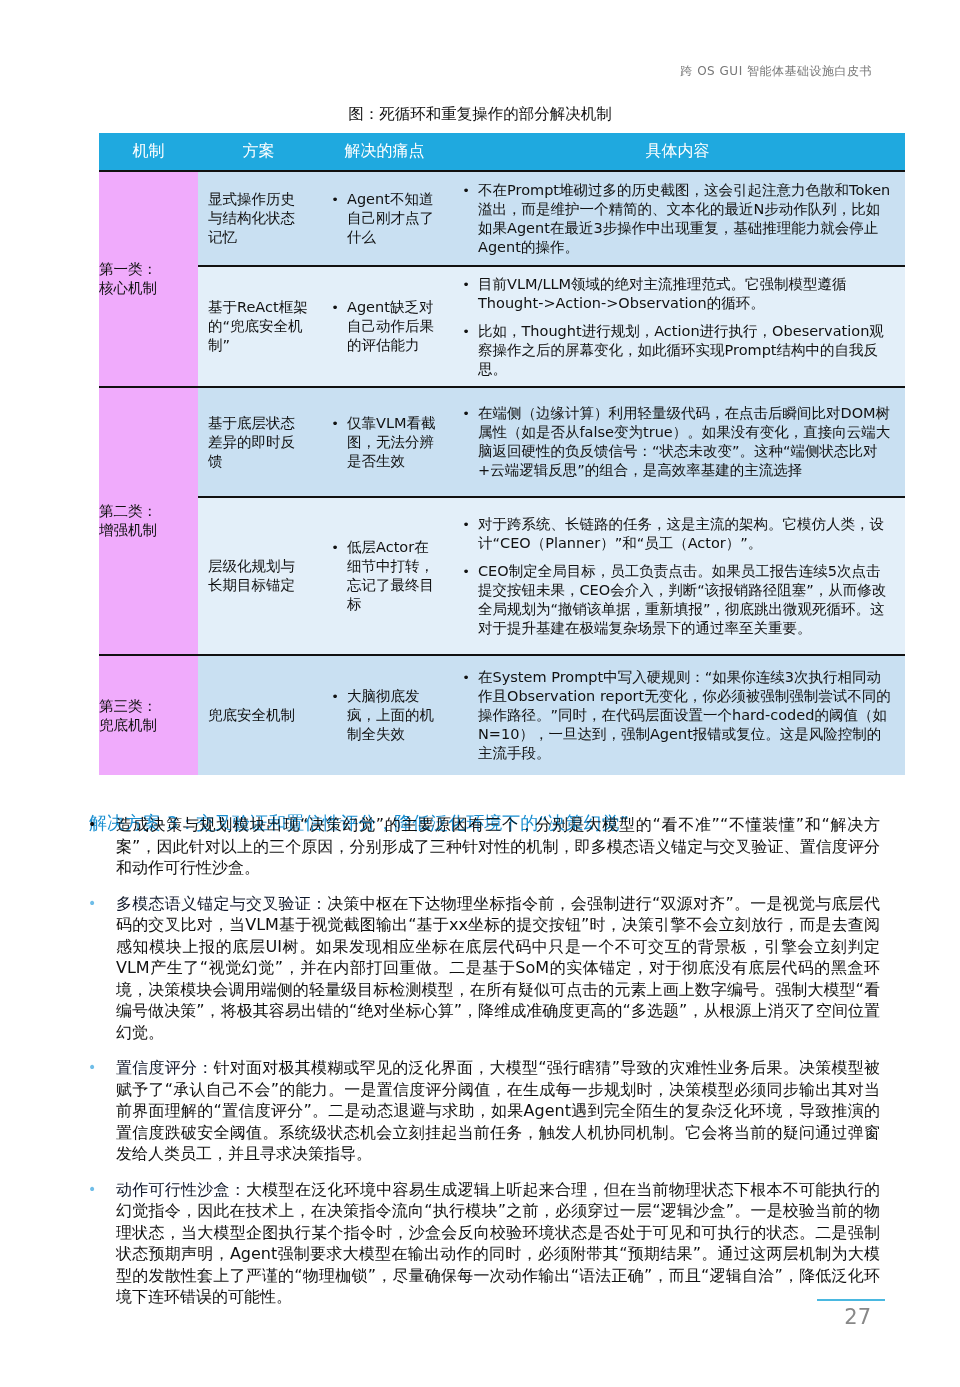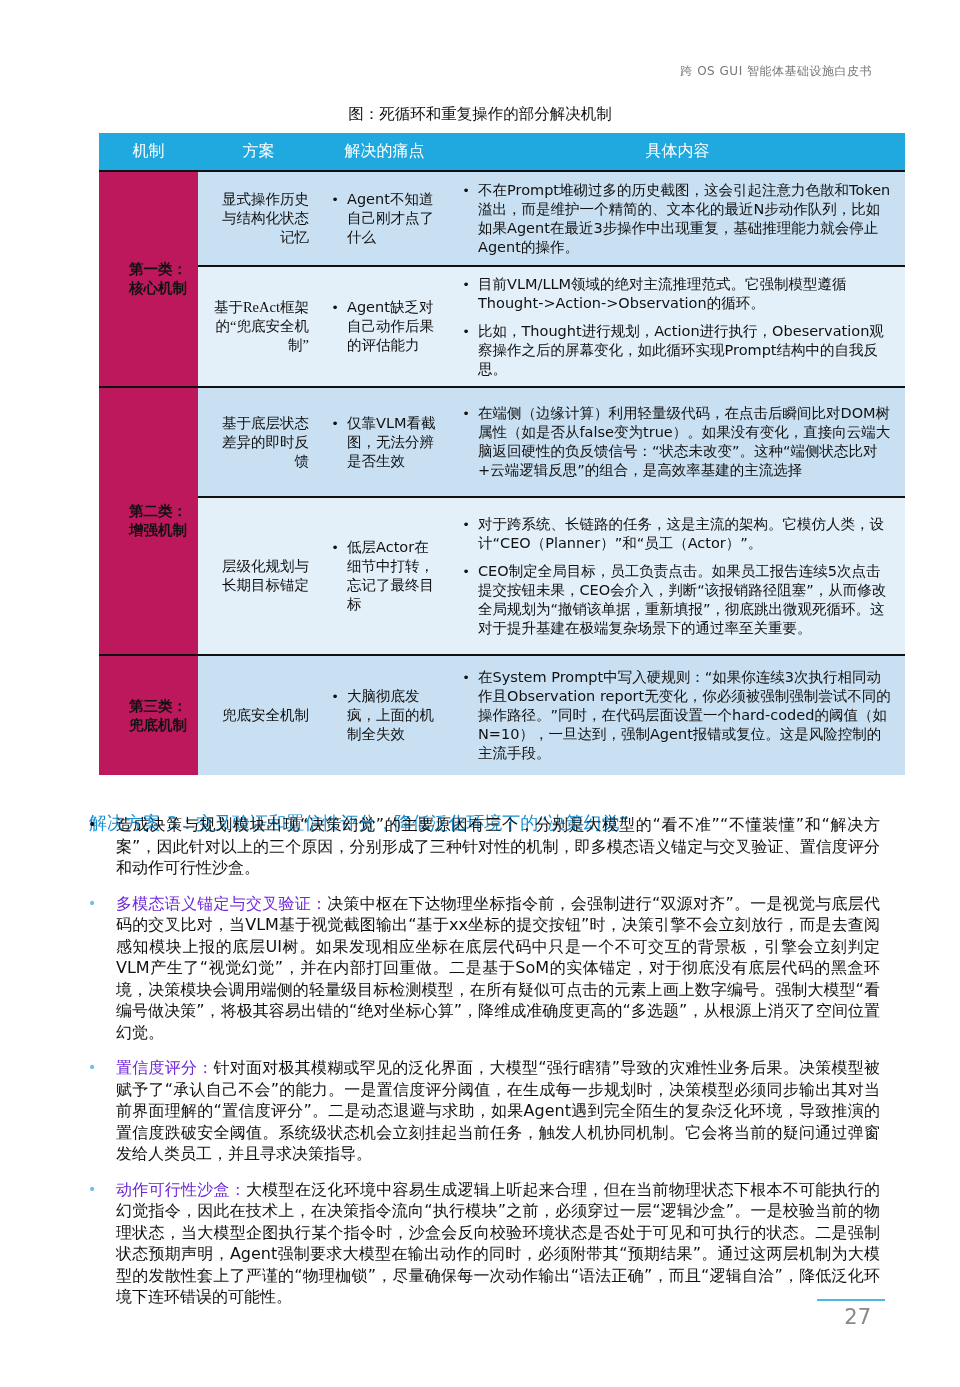--- a/index.html
+++ b/index.html
@@ -9,42 +9,42 @@
   .running-header { position: absolute; top: 63px; right: 88px; font-size: 12px; color: #777; letter-spacing: 0.5px; }
   .fig-caption { position: absolute; top: 104px; left: 0; width: 960px; text-align: center; font-size: 15.5px; color: #111; }
 
   table.mech { position: absolute; top: 133px; left: 76px; width: 806px; border-collapse: collapse; table-layout: fixed; margin-left: 23px; }
   table.mech col.c1 { width: 99px; }
   table.mech col.c2 { width: 121px; }
   table.mech col.c3 { width: 131px; }
   table.mech col.c4 { width: 455px; }
   table.mech thead th { background: #1fa9df; color: #fff; font-weight: normal; font-size: 16px; height: 38px; text-align: center; border-bottom: 2px solid #111; }
   table.mech td { vertical-align: middle; font-size: 14.5px; line-height: 19px; }
-  td.mech-cell { background: #be185d; font-weight: bold; font-size: 15.5px; line-height: 21px; padding-left: 30px; border-bottom: 2px solid #111; }
-  td.scheme { text-align: right; font-size: 16px; line-height: 21px; padding: 0 10px; font-family: Liberation Serif, serif; }
+  td.mech-cell { background: #f0abfc; font-weight: normal; font-size: 15.5px; line-height: 21px; padding-left: 0; border-bottom: 2px solid #111; }
+  td.scheme { text-align: left; font-size: 16px; line-height: 21px; padding: 0 10px; }
   td.pain { padding: 0 8px 0 4px; }
   td.detail { padding: 6px 12px 6px 4px; }
   tr.shade td.scheme, tr.shade td.pain, tr.shade td.detail { background: #c9e0f2; }
   tr.light td.scheme, tr.light td.pain, tr.light td.detail { background: #e3eff9; }
   tr.sep-after td.scheme, tr.sep-after td.pain, tr.sep-after td.detail { border-bottom: 2px solid #111; }
   tr.last td { border-bottom: none !important; }
 
   .bl { display: flex; align-items: flex-start; }
   .bl .dot { width: 24px; flex: 0 0 24px; text-align: center; font-size: 13px; line-height: 19px; }
   .bl .txt { flex: 1; }
   .bl + .bl { margin-top: 9px; }
 
   .section-title { position: absolute; top: 783px; left: 89px; font-size: 18px; color: #1a8fd0; margin-top: 28px; }
 
   .body-list { position: absolute; top: 814px; left: 88px; width: 792px; }
   .body-item { display: flex; align-items: flex-start; font-size: 16px; line-height: 21.5px; margin-bottom: 14px; }
   .body-item .dot { flex: 0 0 28px; width: 28px; font-size: 14px; line-height: 21.5px; }
   .body-item .dot.blue { color: #6fbde8; }
   .body-item .txt { flex: 1; text-align: justify; }
-  .lead { color: #6d28d9; }
+  .lead { color: #0f172a; }
 
   .page-rule { position: absolute; top: 1299px; left: 817px; width: 68px; height: 2px; background: #4ab8e0; }
   .page-num { position: absolute; top: 1305px; right: 89px; font-size: 21px; color: #888; }
 </style>
 </head>
 <body>
 
 <div class="running-header">跨 OS GUI 智能体基础设施白皮书</div>
 <div class="fig-caption">图：死循环和重复操作的部分解决机制</div>
 

